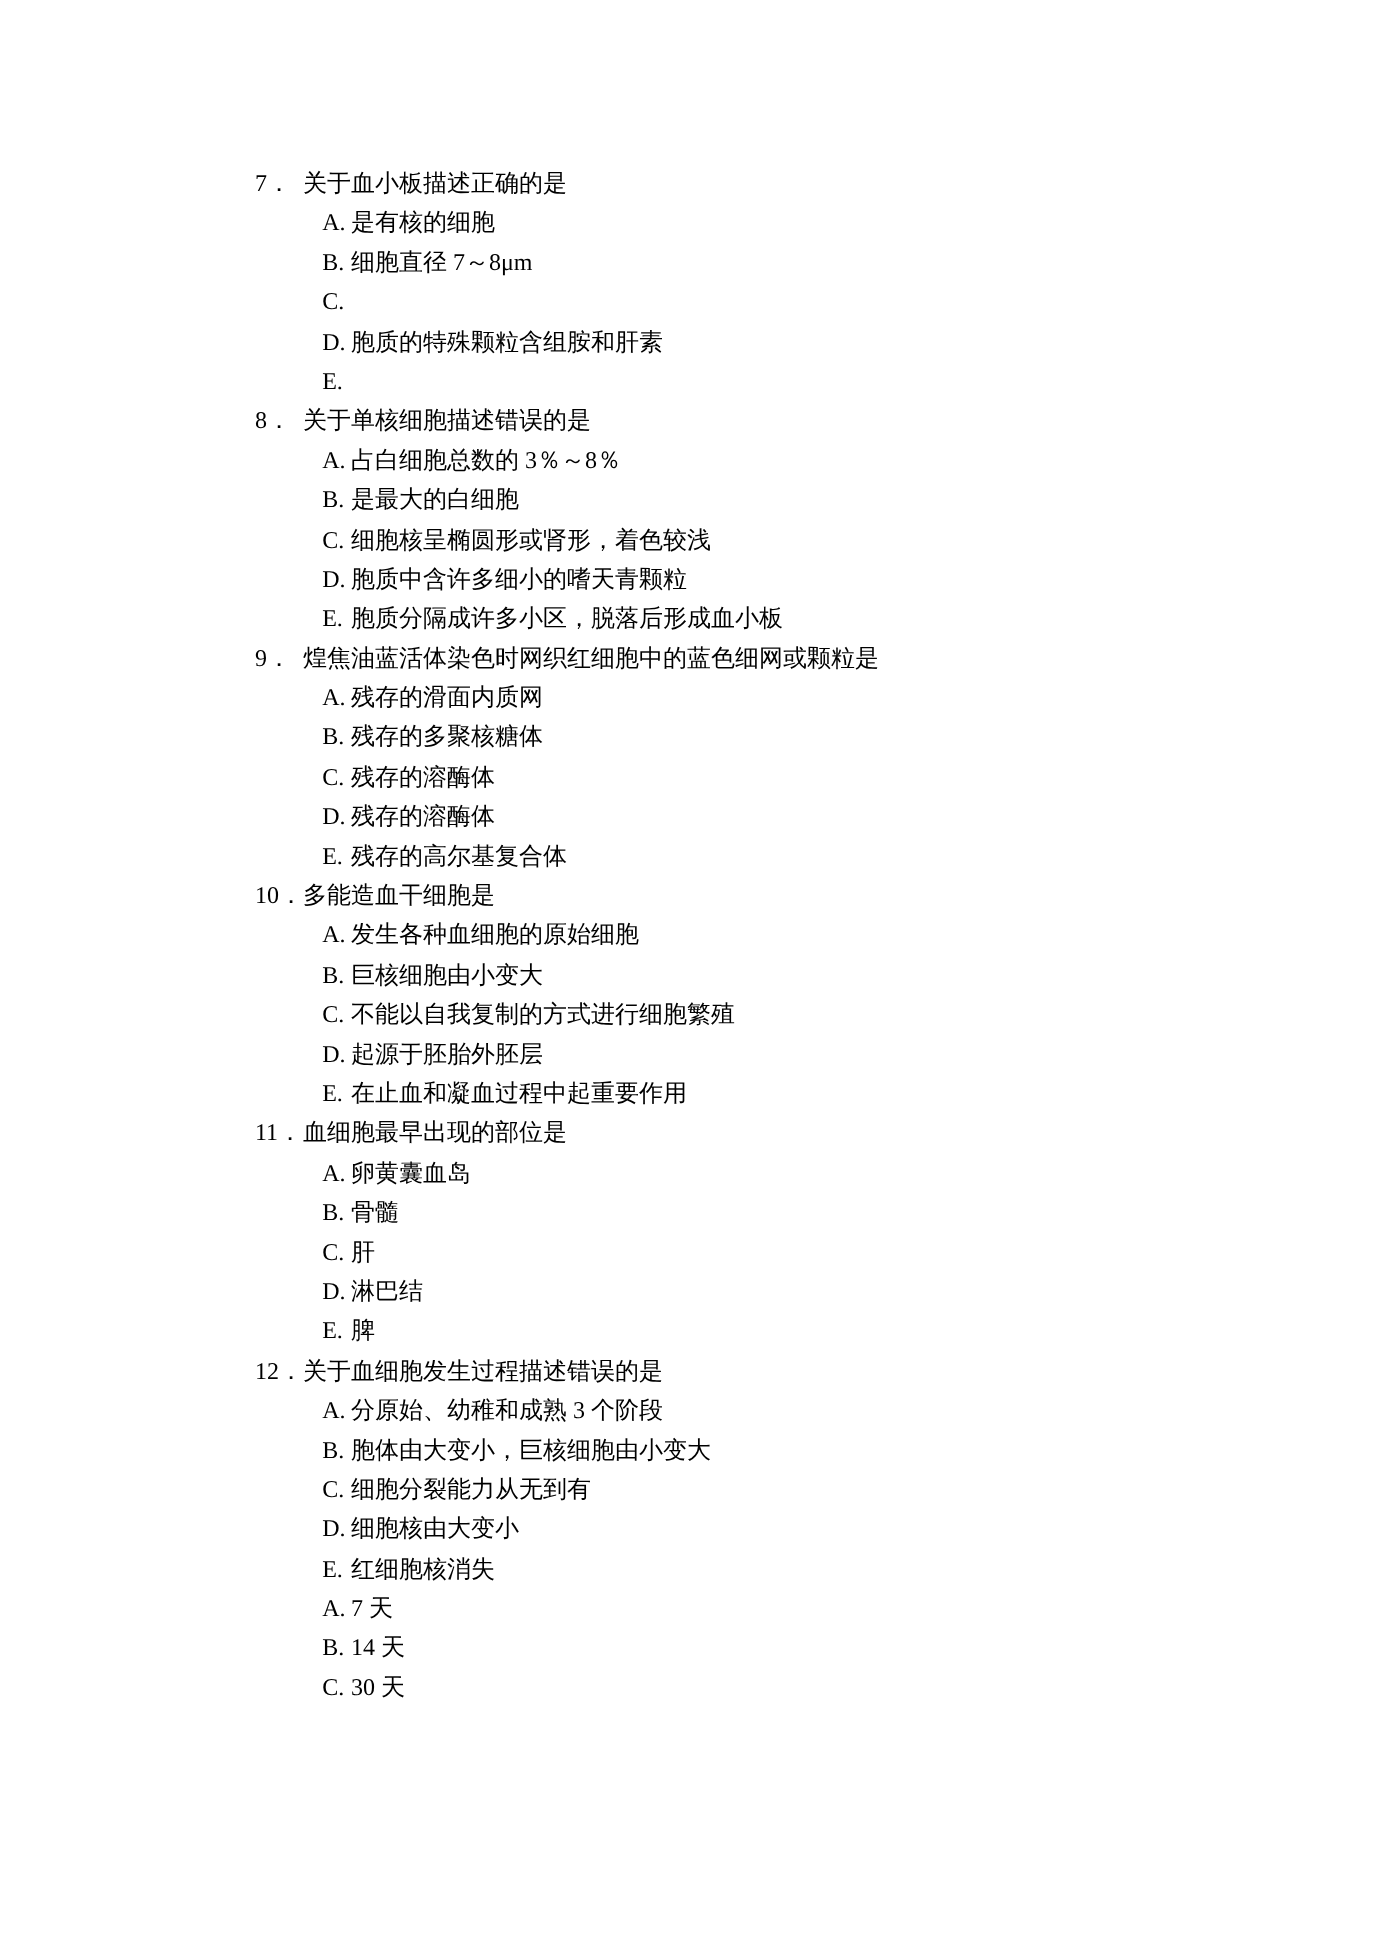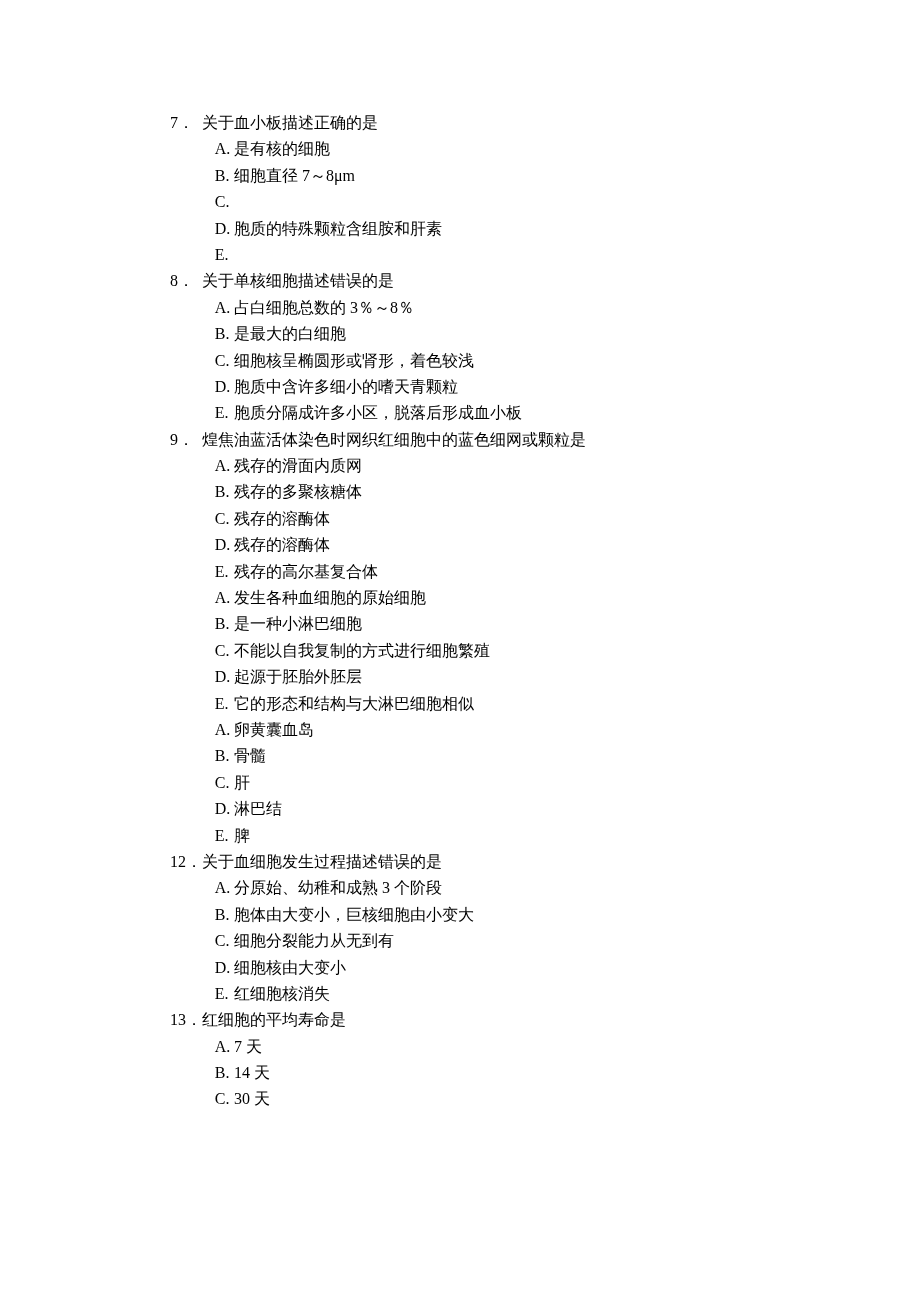--- a/index.html
+++ b/index.html
@@ -122,45 +122,53 @@
           <span>残存的溶酶体</span>
         </div>
       <div class="option">
           <span class="letter">E.</span>
           <span>残存的高尔基复合体</span>
         </div>
     </div>
   </div>
 
   <div class="question">
+    <div class="stem">
+      <span class="num">10．</span>
+      <span>多能造血干细胞是</span>
+    </div>
     <div class="options">
       <div class="option">
           <span class="letter">A.</span>
           <span>发生各种血细胞的原始细胞</span>
         </div>
       <div class="option">
           <span class="letter">B.</span>
-          <span>是一种小淋巴细胞</span>
+          <span>巨核细胞由小变大</span>
         </div>
       <div class="option">
           <span class="letter">C.</span>
           <span>不能以自我复制的方式进行细胞繁殖</span>
         </div>
       <div class="option">
           <span class="letter">D.</span>
           <span>起源于胚胎外胚层</span>
         </div>
       <div class="option">
           <span class="letter">E.</span>
-          <span>它的形态和结构与大淋巴细胞相似</span>
-        </div>
-    </div>
-  </div>
-
-  <div class="question">
+          <span>在止血和凝血过程中起重要作用</span>
+        </div>
+    </div>
+  </div>
+
+  <div class="question">
+    <div class="stem">
+      <span class="num">11．</span>
+      <span>血细胞最早出现的部位是</span>
+    </div>
     <div class="options">
       <div class="option">
           <span class="letter">A.</span>
           <span>卵黄囊血岛</span>
         </div>
       <div class="option">
           <span class="letter">B.</span>
           <span>骨髓</span>
         </div>
       <div class="option">
@@ -201,24 +209,20 @@
           <span>细胞核由大变小</span>
         </div>
       <div class="option">
           <span class="letter">E.</span>
           <span>红细胞核消失</span>
         </div>
     </div>
   </div>
 
   <div class="question">
-    <div class="stem">
-      <span class="num">13．</span>
-      <span>红细胞的平均寿命是</span>
-    </div>
     <div class="options">
       <div class="option">
           <span class="letter">A.</span>
           <span>7 天</span>
         </div>
       <div class="option">
           <span class="letter">B.</span>
           <span>14 天</span>
         </div>
       <div class="option">

